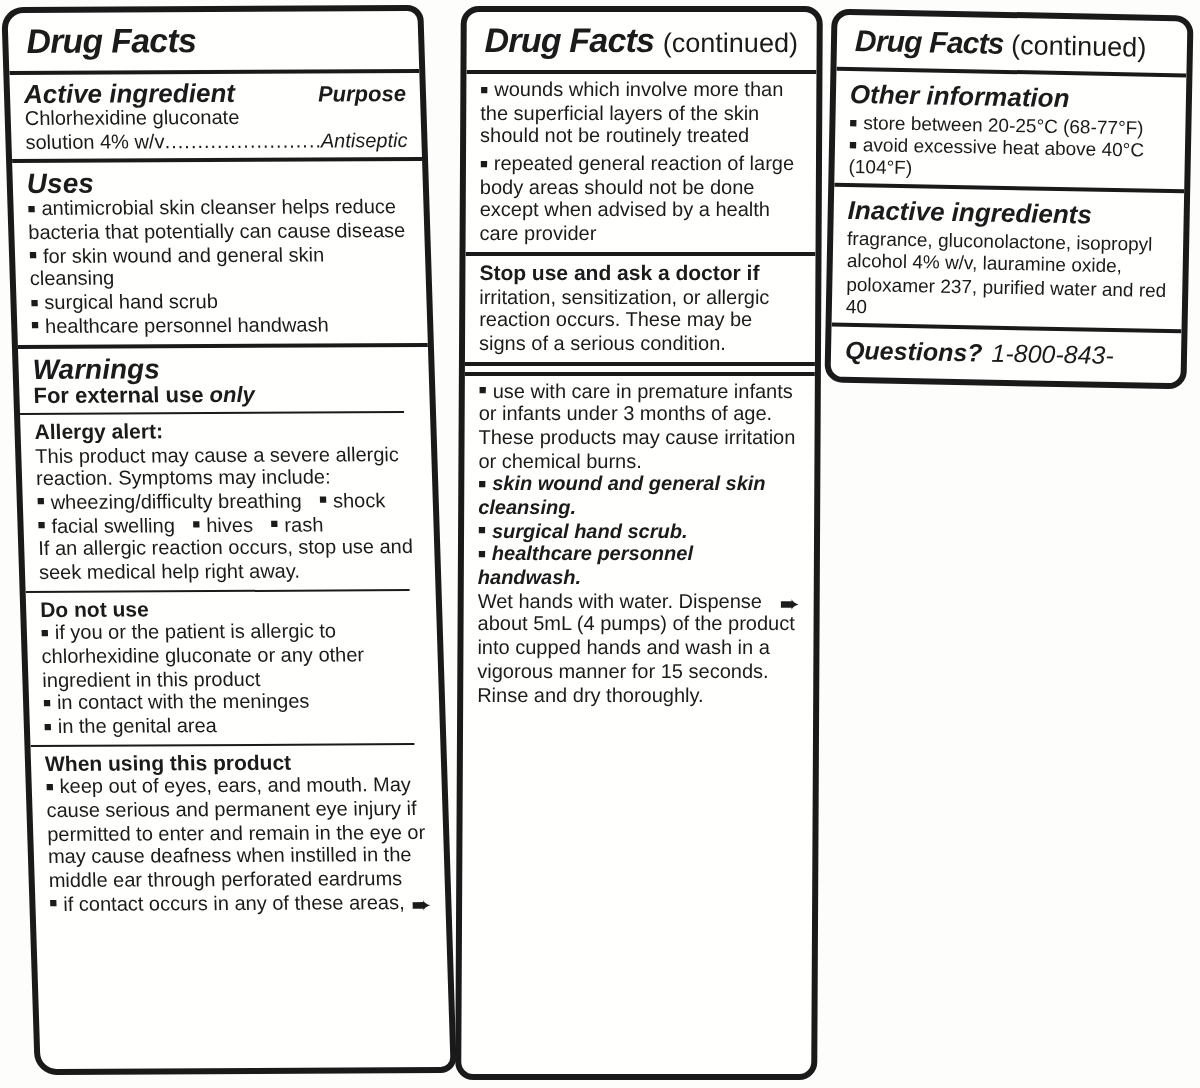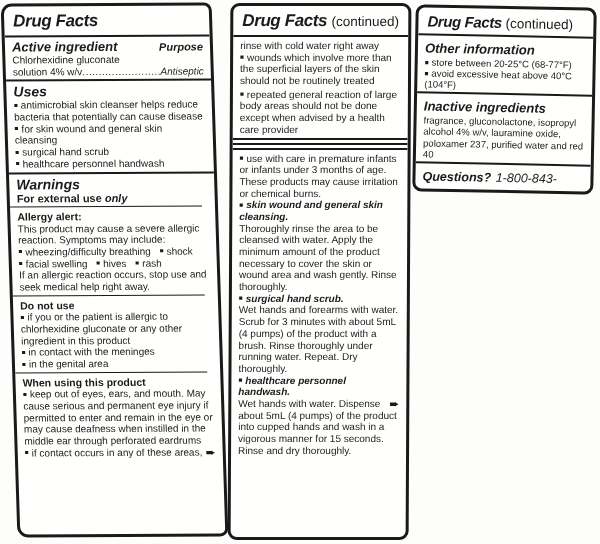--- a/index.html
+++ b/index.html
@@ -102,36 +102,36 @@
   </div>
 
   <div class="panel p2">
     <div class="df-title">
       <span>Drug Facts</span>
       <span class="cont">(continued)</span>
     </div>
     <div class="hr"></div>
 
     <div class="sec">
-      <div class="body">rinse with cold water right away</div>
       <span class="li"><span class="bullet">■</span><span>wounds which involve more than the superficial layers of the skin should not be routinely treated</span></span>
       <span class="li mt"><span class="bullet">■</span><span>repeated general reaction of large body areas should not be done except when advised by a health care provider</span></span>
     </div>
     <div class="hr"></div>
 
+    <div class="sec body">
+      <span class="bold" style="font-size:10.5px">Stop use and ask a doctor if </span><span>irritation, sensitization, or allergic reaction occurs. These may be signs of a serious condition.</span>
+    </div>
     <div class="hr"></div>
 
     <div class="hr"></div>
 
     <div class="sec">
       <span class="li"><span class="bullet">■</span><span>use with care in premature infants or infants under 3 months of age. These products may cause irritation or chemical burns.</span></span>
       <span class="li"><span class="bullet">■</span><span class="leadi">skin wound and general skin cleansing.</span></span>
-      <div class="body">Thoroughly rinse the area to be cleansed with water. Apply the minimum amount of the product necessary to cover the skin or wound area and wash gently. Rinse thoroughly.</div>
       <span class="li"><span class="bullet">■</span><span class="leadi">surgical hand scrub.</span></span>
-      <div class="body">Wet hands and forearms with water. Scrub for 3 minutes with about 5mL (4 pumps) of the product with a brush. Rinse thoroughly under running water. Repeat. Dry thoroughly.</div>
       <span class="li"><span class="bullet">■</span><span class="leadi">healthcare personnel handwash.</span></span>
       <div class="body"><span class="arrow">➨</span><span>Wet hands with water. Dispense about 5mL (4 pumps) of the product into cupped hands and wash in a vigorous manner for 15 seconds. Rinse and dry thoroughly.</span></div>
     </div>
   </div>
 
   <div class="panel p3">
     <div class="df-title" style="font-size:15px">
       <span>Drug Facts</span>
       <span class="cont">(continued)</span>
     </div>

